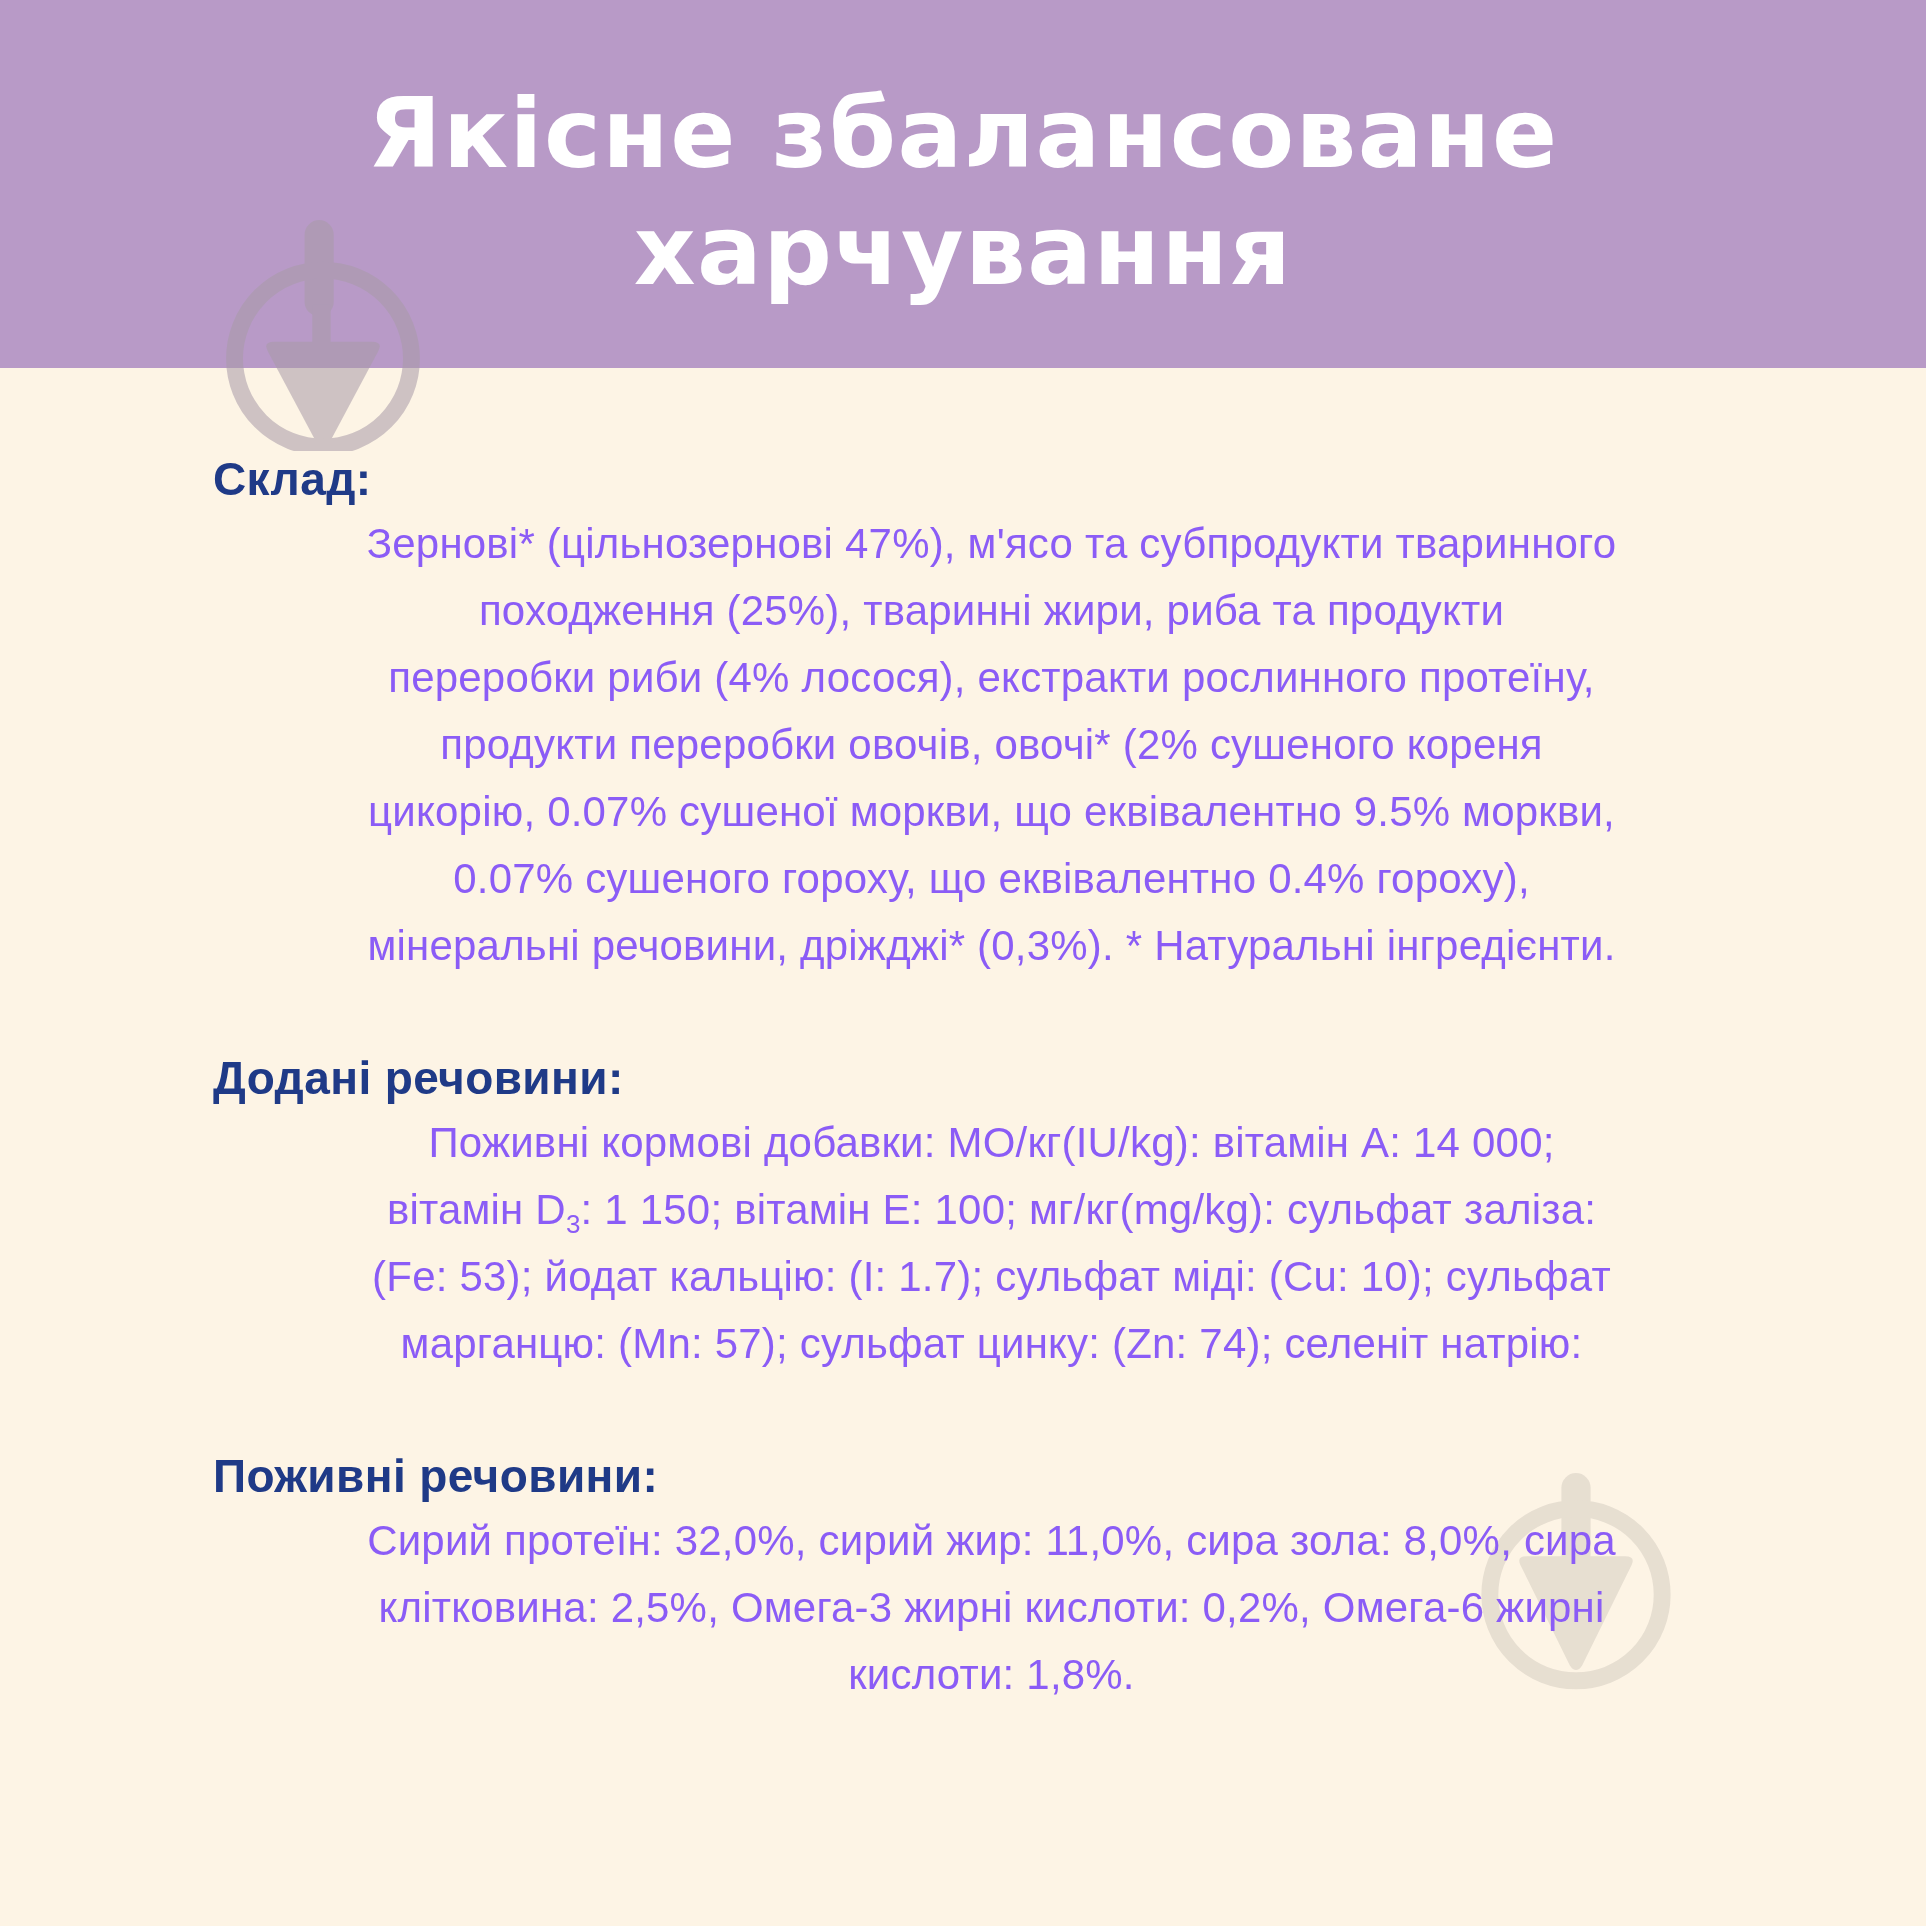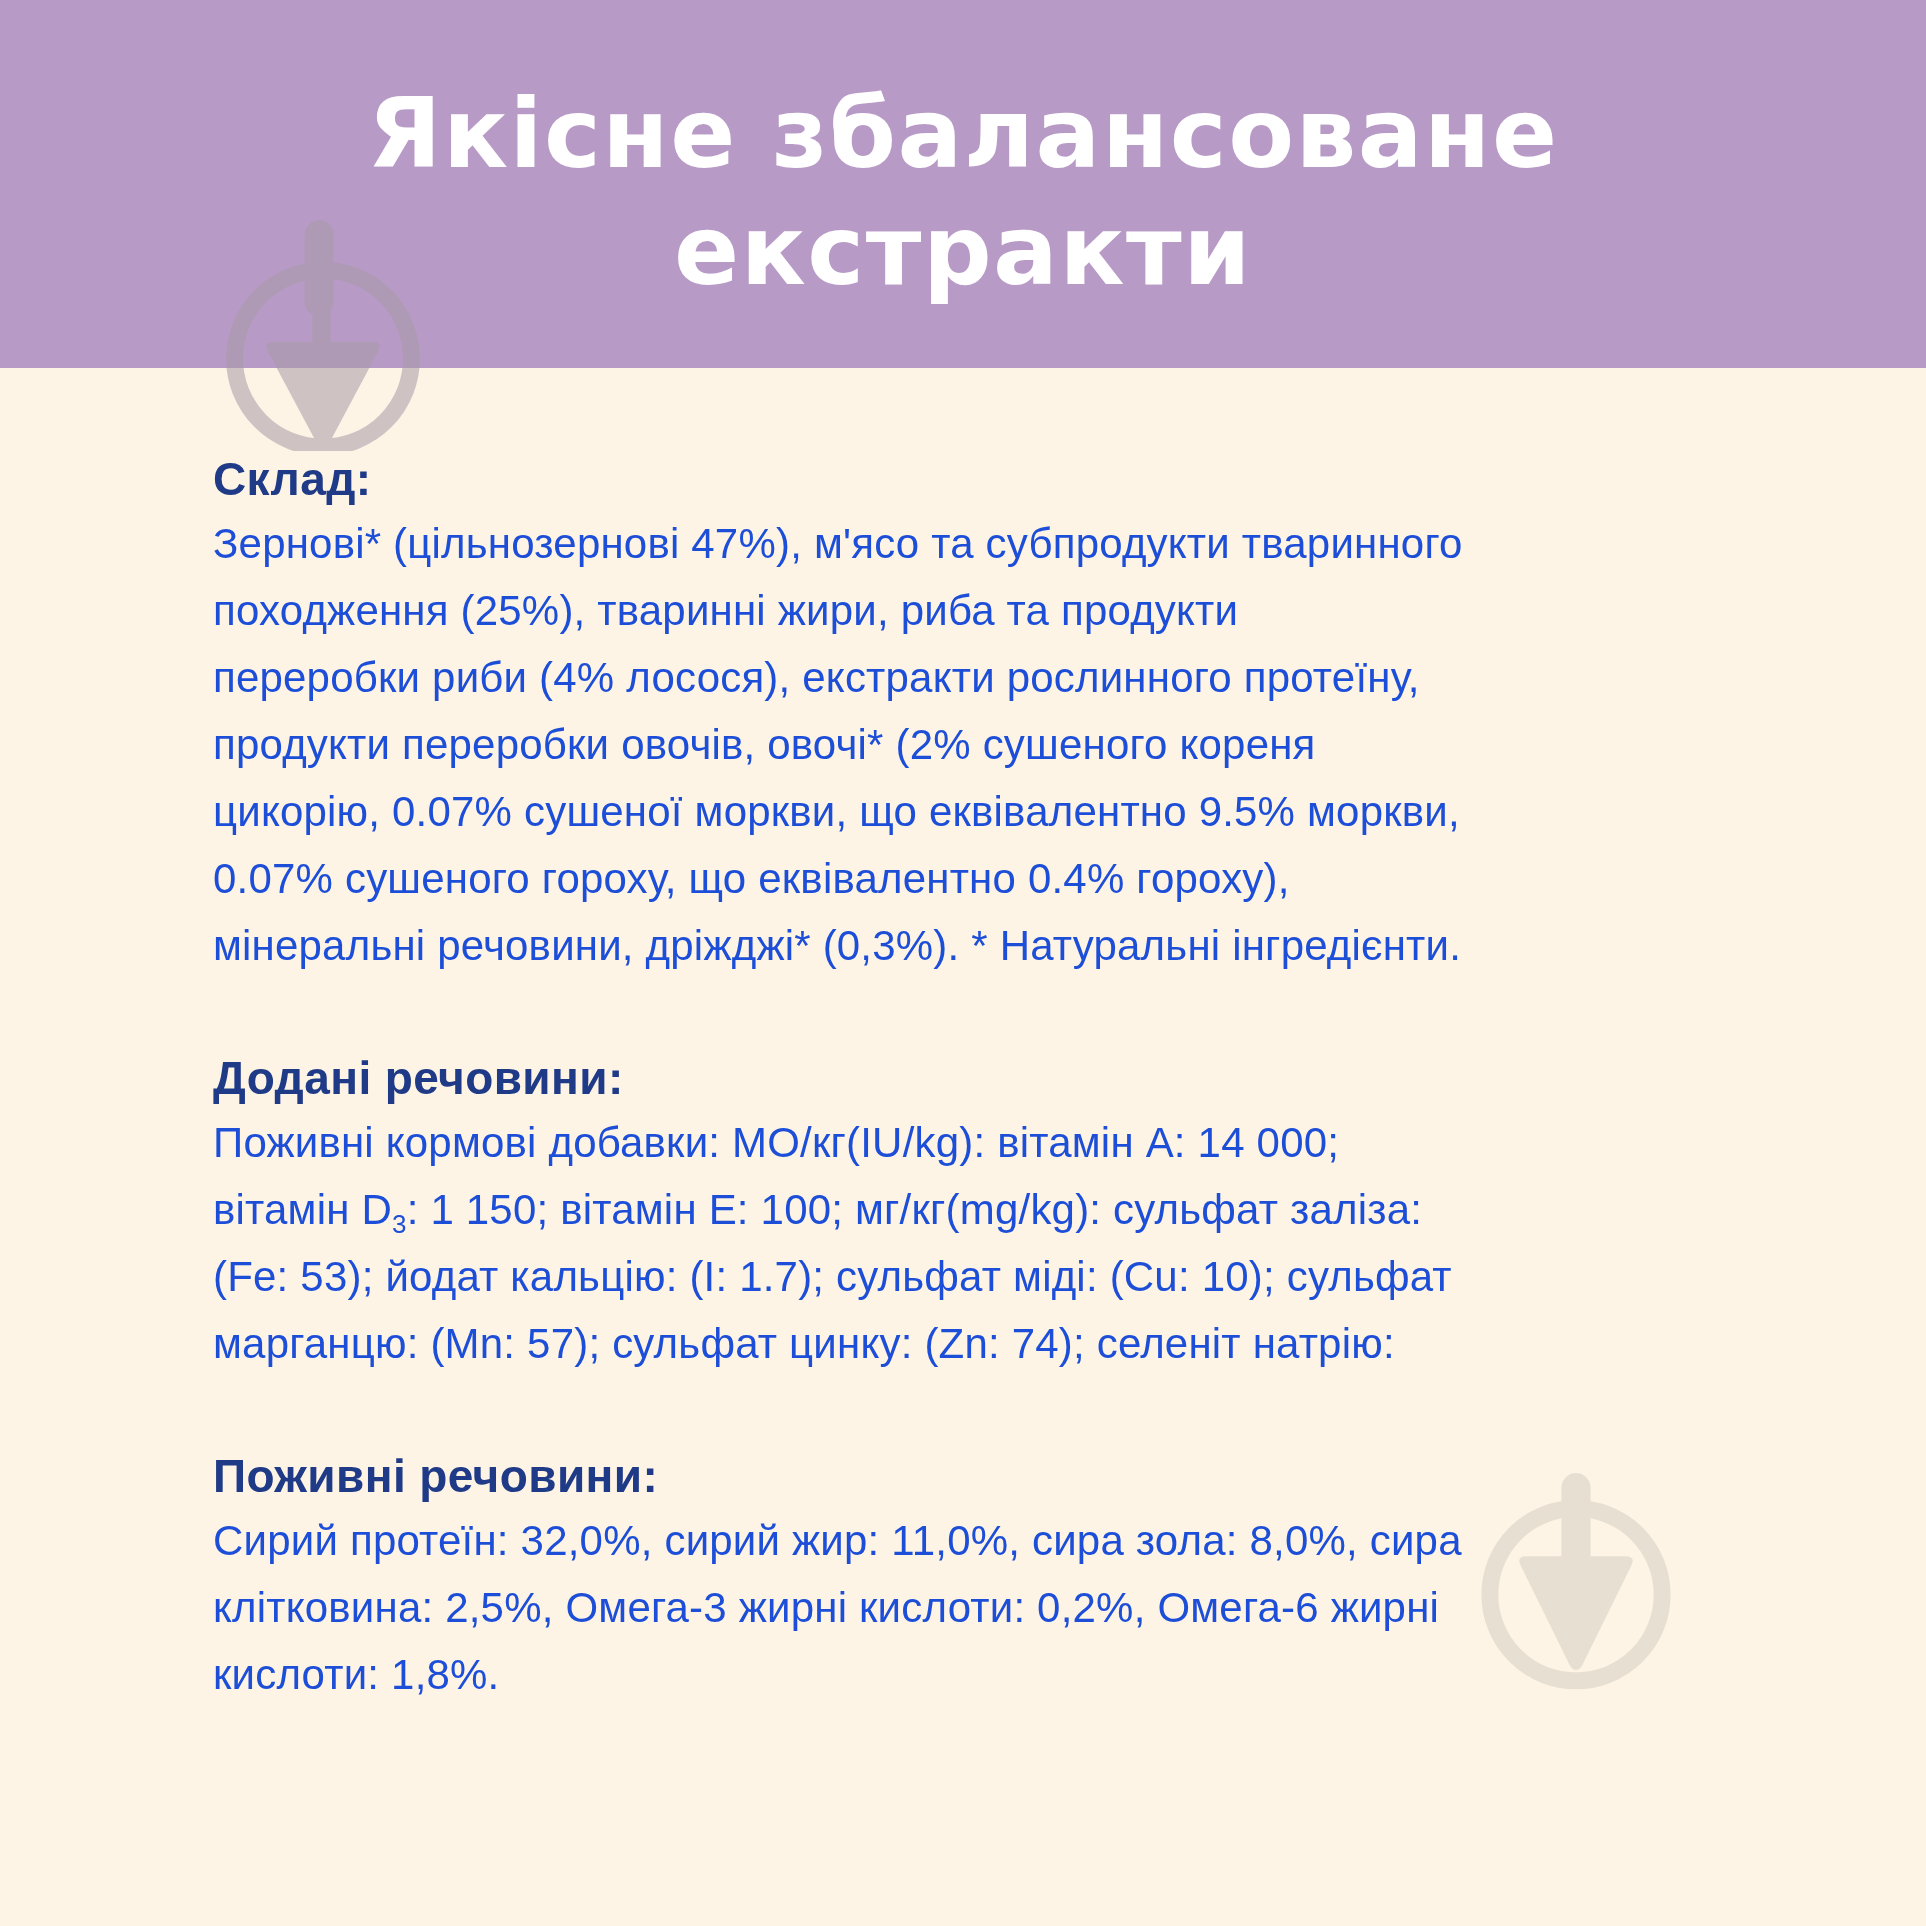--- a/index.html
+++ b/index.html
@@ -67,23 +67,24 @@
     .section-heading {
       font-weight: bold;
       font-size: 46px;
       line-height: 62px;
       color: #1f3a87;
       letter-spacing: 0.4px;
     }
     .section-body {
       font-size: 42px;
       line-height: 67px;
-      color: #1d4ed8;
+      color: #8b5cf6;
       letter-spacing: 0.2px;
       white-space: nowrap;
+      text-align: center;
     }
     .section-body .line {
       display: block;
     }
     sub {
       font-size: 26px;
       line-height: 0;
       vertical-align: -9.2px;
     }
   </style>
@@ -94,21 +95,21 @@
 
 <svg class="watermark watermark-top" viewBox="0 0 260 300">
   <rect x="106" y="0" width="38" height="125" rx="19" fill="#a89ba8"></rect>
   <rect x="116" y="110" width="24" height="60" fill="#a89ba8"></rect>
   <path d="M58 170 Q52 158 66 158 L194 158 Q208 158 202 170 L138 290 Q130 302 122 290 Z" fill="#a89ba8"></path>
   <circle cx="130" cy="180" r="115" fill="none" stroke="#a89ba8" stroke-width="22"></circle>
 </svg>
 
 <div class="header-title">
   <span>Якісне збалансоване</span>
-  <span>екстракти</span>
+  <span>харчування</span>
 </div>
 
 <svg class="watermark watermark-bottom" viewBox="0 0 260 300">
   <rect x="111" y="0" width="38" height="125" rx="19" fill="#d6cec2"></rect>
   <rect x="121" y="110" width="24" height="60" fill="#d6cec2"></rect>
   <path d="M58 120 Q52 108 66 108 L194 108 Q208 108 202 120 L138 250 Q130 262 122 250 Z" fill="#d6cec2"></path>
   <circle cx="130" cy="158" r="112" fill="none" stroke="#d6cec2" stroke-width="22"></circle>
 </svg>
 
 <div class="content">

